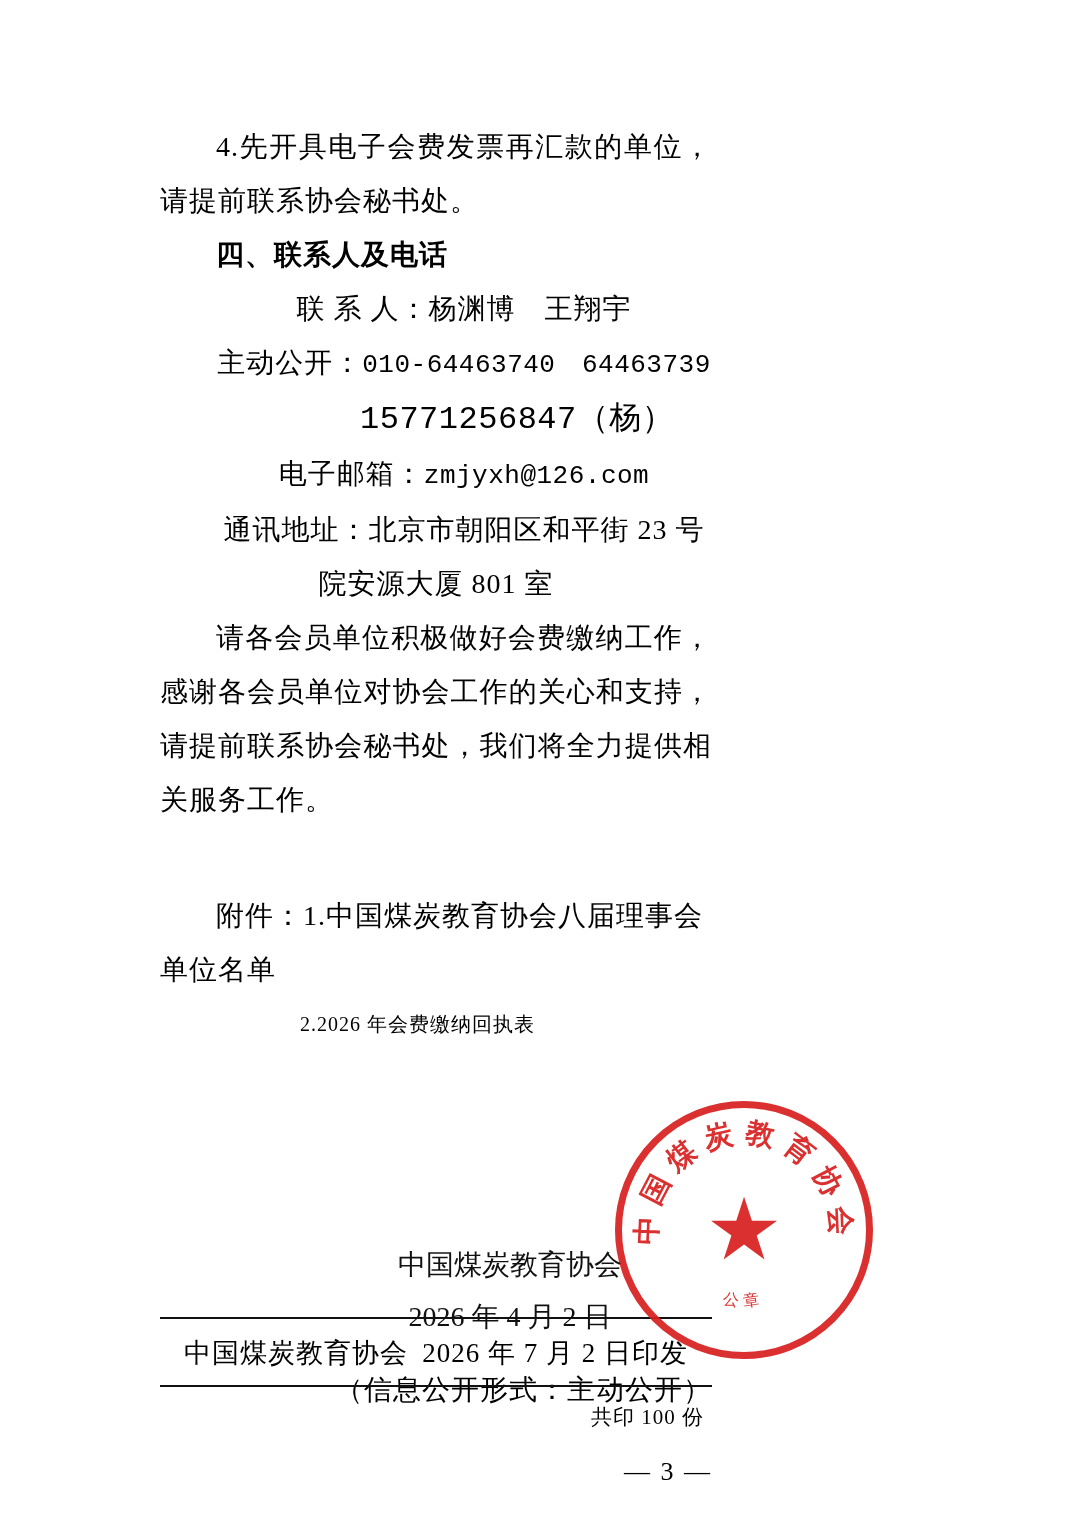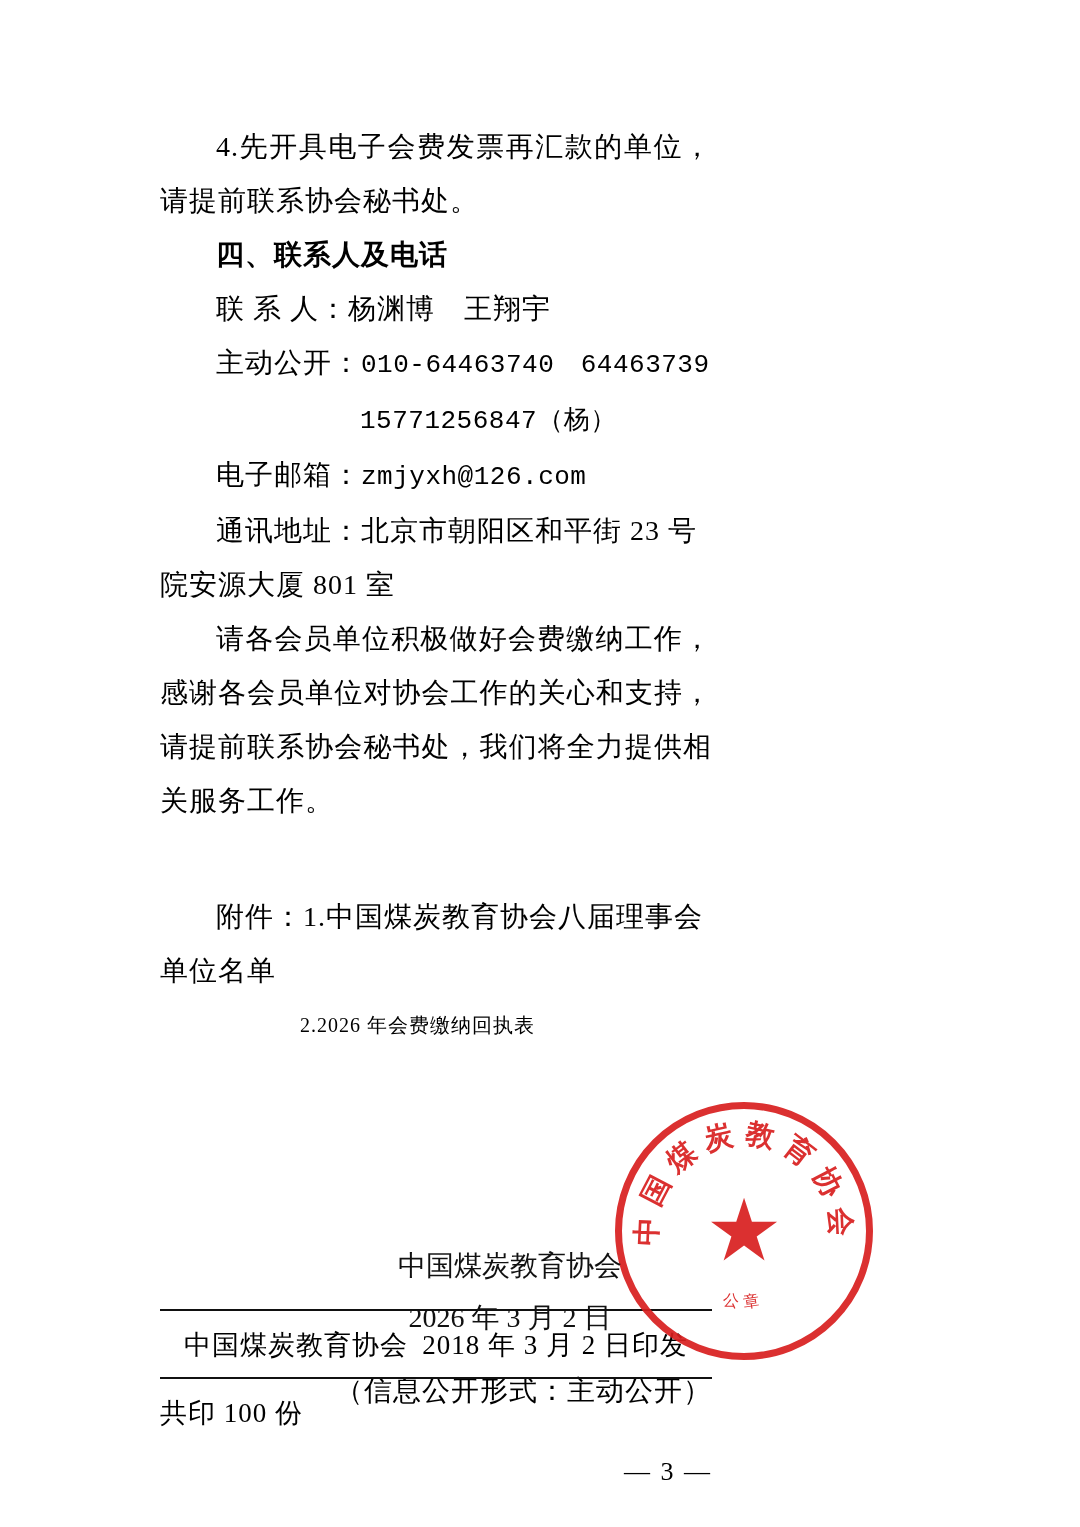--- a/index.html
+++ b/index.html
@@ -39,35 +39,36 @@
     text-indent: 56px;
     margin: 0;
     letter-spacing: 1px;
   }
   .contact-line {
     font-size: 28px;
     line-height: 54px;
     text-indent: 56px;
     margin: 0;
     letter-spacing: 1px;
+    text-align: center;
   }
   .contact-line .mono {
     font-family: "Liberation Mono", "DejaVu Sans Mono", monospace;
     font-size: 26px;
     letter-spacing: 0.5px;
   }
   .contact-sub {
     font-size: 28px;
     line-height: 54px;
     text-indent: 200px;
     margin: 0;
   }
   .contact-sub .mono {
     font-family: "Liberation Mono", "DejaVu Sans Mono", monospace;
-    font-size: 26px;
+    font-size: 32px;
     letter-spacing: 0.5px;
   }
   .gap-lg { height: 62px; }
 
   .attach-line {
     font-size: 28px;
     line-height: 54px;
     text-indent: 56px;
     margin: 0;
     letter-spacing: 1px;
@@ -146,22 +147,22 @@
   .footer-row {
     display: flex;
     justify-content: space-between;
     align-items: center;
     font-size: 27px;
     letter-spacing: 1px;
     padding: 16px 24px 14px 24px;
     box-sizing: border-box;
   }
   .print-count {
-    text-align: left;
-    font-size: 27px;
+    text-align: right;
+    font-size: 21px;
     letter-spacing: 1px;
     padding: 16px 8px 0 0;
   }
   .page-num {
     position: absolute;
     right: 155px;
     bottom: 40px;
     font-size: 26px;
     letter-spacing: 2px;
   }
@@ -205,31 +206,31 @@
           </text>
           <text font-size="17" fill="#d81f1f" letter-spacing="6" font-family="'Liberation Serif', serif">
             <textPath href="#arcBottom" startOffset="50%" text-anchor="middle">公章</textPath>
           </text>
         </svg>
       </div>
       <div class="seal-star">★</div>
     </div>
     <div class="sign-text">
       <div>中国煤炭教育协会</div>
-      <div>2026 年 3 月 2 日</div>
+      <div>2026 年 4 月 2 日</div>
     </div>
   </div>
 
   <p class="openness">（信息公开形式：主动公开）</p>
 
   <div class="footer">
     <div class="rule"></div>
     <div class="footer-row">
       <span>中国煤炭教育协会</span>
-      <span>2018 年 3 月 2 日印发</span>
+      <span>2026 年 7 月 2 日印发</span>
     </div>
     <div class="rule"></div>
     <div class="print-count">共印 100 份</div>
   </div>
 
   <div class="page-num">— 3 —</div>
 
 </div>
 
 </body></html>

